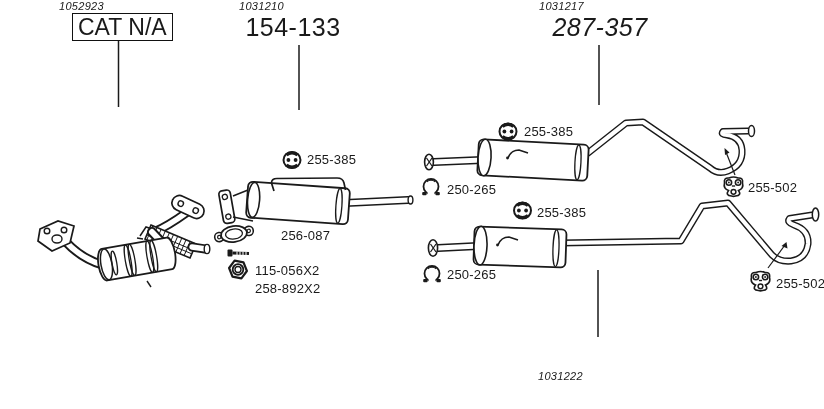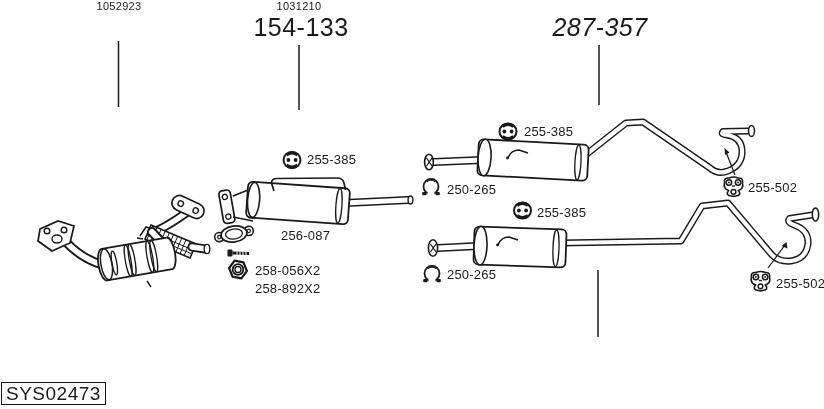--- a/index.html
+++ b/index.html
@@ -2,21 +2,21 @@
 <html><head>
 <meta charset="utf-8">
 <style>
   html,body{margin:0;padding:0;background:#888;}
   #stage{
     position:relative;width:824px;height:409px;background:#ffffff;
     font-family:"Liberation Sans",sans-serif;color:#1a1a1a;overflow:hidden;
   }
   #art{position:absolute;left:0;top:0;width:824px;height:409px;}
   .lbl{position:absolute;white-space:nowrap;color:#1a1a1a;}
-  .ref{font-size:11px;width:120px;text-align:center;letter-spacing:.3px;}
+  .ref{font-size:11px;width:120px;letter-spacing:.3px;font-style:italic;}
   .big{font-size:25px;width:162px;text-align:center;letter-spacing:.5px;}
   .boxed{border:1.5px solid #111;background:#fff;}
   .callout{font-size:13px;letter-spacing:.2px;}
   .catbox{left:72px;top:13px;font-size:23px;line-height:26px;padding:0 5px;}
   .sysbox{left:1px;top:382px;font-size:19px;line-height:21px;padding:0 4px;letter-spacing:.5px;}
 </style>
 </head>
 <body>
 
 <div id="stage">
@@ -224,33 +224,35 @@
   </g>
 
   <g>
     <polygon points="246.9,271 241.4,278.4 232.5,276.6 229.1,268 234.6,260.7 243.5,262.4" fill="#fff" stroke="#1a1a1a" stroke-width="2.2" stroke-linejoin="round"></polygon>
     <circle cx="238" cy="269.5" r="5.3" fill="#fff" stroke="#1a1a1a" stroke-width="1.8"></circle>
     <circle cx="238" cy="269.5" r="3" fill="none" stroke="#1a1a1a" stroke-width="1.4"></circle>
   </g>
 </svg>
 
   <div class="lbl ref" style="left:59px;top:0;">1052923</div>
+  <div class="lbl boxed catbox" style="position:absolute;">CAT N/A</div>
 
   <div class="lbl ref" style="left:239px;top:0;">1031210</div>
-  <div class="lbl big" style="left:220px;top:13px;">154-133</div>
-
+  <div class="lbl big" style="left:212px;top:13px;">154-133</div>
+
+  <div class="lbl ref" style="left:539px;top:0;">1031217</div>
   <div class="lbl big" style="left:519px;top:13px;font-style:italic;">287-357</div>
 
-
-  <div class="lbl boxed sysbox" style="position:absolute;">SYS02473</div>
+  <div class="lbl ref" style="left:538px;top:370px;">1031222</div>
+
 
   <div class="lbl callout" style="left:307px;top:152px;">255-385</div>
   <div class="lbl callout" style="left:257px;top:228px;margin-left:24px;">256-087</div>
   <div class="lbl callout" style="left:255px;top:245px;margin-top:36px;">258-892X2</div>
-  <div class="lbl callout" style="left:255px;top:263px;">258-056X2</div>
+  <div class="lbl callout" style="left:255px;top:263px;">115-056X2</div>
 
   <div class="lbl callout" style="left:524px;top:124px;">255-385</div>
   <div class="lbl callout" style="left:447px;top:182px;">250-265</div>
   <div class="lbl callout" style="left:748px;top:180px;">255-502</div>
 
   <div class="lbl callout" style="left:537px;top:205px;">255-385</div>
   <div class="lbl callout" style="left:447px;top:267px;">250-265</div>
   <div class="lbl callout" style="left:776px;top:276px;">255-502</div>
 
 </div>

